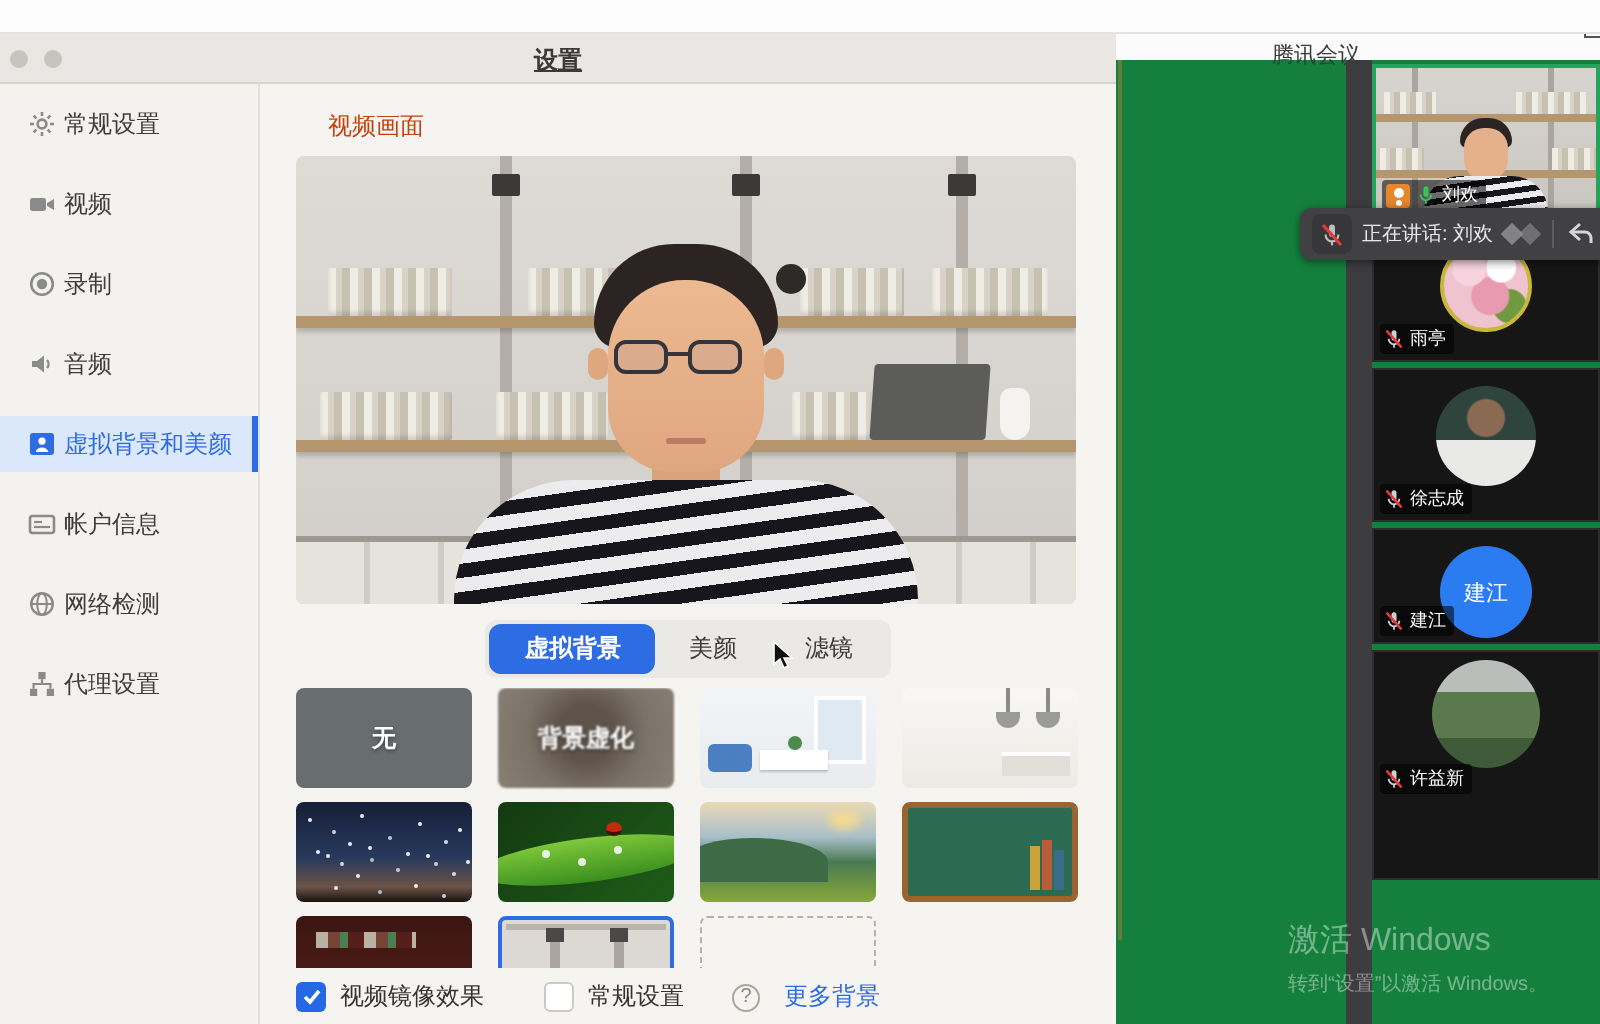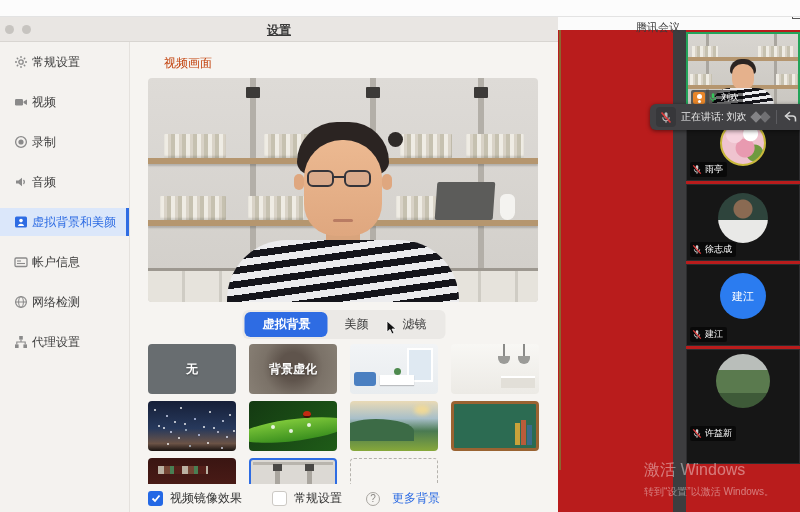--- a/index.html
+++ b/index.html
@@ -98,21 +98,21 @@
   
   .options { position:absolute; left:18px; top:448px; display:flex; align-items:center; font-size:12px; color:#333; }
   .cb { width:15px; height:15px; border-radius:3px; margin-right:7px; flex:none; }
   .cb.checked { background:#2468e5; display:flex; align-items:center; justify-content:center; }
   .cb.empty { background:#fff; border:1px solid #ccc9c4; }
   .help-circle { width:14px; height:14px; border-radius:50%; border:1px solid #a9a6a1; color:#8a8884; font-size:10px; display:flex; align-items:center; justify-content:center; margin:0 12px 0 24px; }
   .link { color:#2e6ce3; }
   .opt-gap { width:30px; }
 
   
-  .meeting { position:absolute; left:558px; top:30px; width:242px; height:482px; background:#b91c1c; }
+  .meeting { position:absolute; left:558px; top:30px; width:242px; height:482px; background:#15803d; }
   .yellow-line { position:absolute; left:1px; top:0; width:2px; height:440px; background:#7d7d35; opacity:.75; }
   .win-edge { position:absolute; left:115px; top:0; bottom:0; width:13px; background:#3d3d3f; }
   .tiles { position:absolute; left:128px; top:2px; width:114px; }
   .tile { position:relative; background:#161616; border:1px solid #2d2d2f; margin-bottom:3px; overflow:hidden; }
   .tile.speaking { border:2px solid #23a45a; }
   .namebar { position:absolute; left:3px; bottom:3px; display:flex; align-items:center; gap:3px; background:rgba(0,0,0,.55); padding:1px 4px 1px 2px; border-radius:2px; color:#fff; font-size:9px; white-space:nowrap; z-index:2; }
   .avatar-blue { position:absolute; left:50%; transform:translateX(-50%); border-radius:50%; background:#2b7cf0; color:#fff; display:flex; align-items:center; justify-content:center; font-size:11px; }
   .avatar-img { position:absolute; left:50%; transform:translateX(-50%); border-radius:50%; }
   .av-flowers { background:radial-gradient(circle at 30% 30%,#f6d3de 0 8px,transparent 9px),radial-gradient(circle at 68% 28%,#fff 0 7px,transparent 8px),radial-gradient(circle at 55% 62%,#e89ab0 0 9px,transparent 10px),radial-gradient(circle at 78% 74%,#6f9a3f 0 8px,transparent 9px),#efc3cf; border:2px solid #c8b83a; }
   .av-photo { background:radial-gradient(circle at 50% 32%,#8a6a52 0 9px,transparent 10px),linear-gradient(#2e443c 0 54%,#e9e9e7 54%); }
@@ -416,36 +416,36 @@
           <svg width="10" height="11" viewBox="0 0 12 12">
               <rect x="4.5" y="0.8" width="3" height="6.2" rx="1.5" fill="#cfcfcf"></rect>
               <path d="M2.8 5.8 a3.2 3.4 0 0 0 6.4 0" fill="none" stroke="#cfcfcf" stroke-width="1.1"></path>
               <line x1="6" y1="9.4" x2="6" y2="11.2" stroke="#cfcfcf" stroke-width="1.1"></line>
               <line x1="1.5" y1="1" x2="10.5" y2="11" stroke="#e03a3a" stroke-width="1.6"></line>
             </svg>
           <span>徐志成</span>
         </div>
       </div>
 
-      <div class="tile" style="height:82px">
+      <div class="tile" style="height:58px">
         <div class="avatar-blue" style="top:8px; width:46px; height:46px">建江</div>
         <div class="namebar">
           <svg width="10" height="11" viewBox="0 0 12 12">
               <rect x="4.5" y="0.8" width="3" height="6.2" rx="1.5" fill="#cfcfcf"></rect>
               <path d="M2.8 5.8 a3.2 3.4 0 0 0 6.4 0" fill="none" stroke="#cfcfcf" stroke-width="1.1"></path>
               <line x1="6" y1="9.4" x2="6" y2="11.2" stroke="#cfcfcf" stroke-width="1.1"></line>
               <line x1="1.5" y1="1" x2="10.5" y2="11" stroke="#e03a3a" stroke-width="1.6"></line>
             </svg>
           <span>建江</span>
         </div>
       </div>
 
       <div class="tile" style="height:115px">
         <div class="avatar-img av-land" style="top:4px; width:54px; height:54px"></div>
-        <div class="namebar" style="bottom:auto; top:76px">
+        <div class="namebar" style="bottom:auto; top:56px">
           <svg width="10" height="11" viewBox="0 0 12 12">
               <rect x="4.5" y="0.8" width="3" height="6.2" rx="1.5" fill="#cfcfcf"></rect>
               <path d="M2.8 5.8 a3.2 3.4 0 0 0 6.4 0" fill="none" stroke="#cfcfcf" stroke-width="1.1"></path>
               <line x1="6" y1="9.4" x2="6" y2="11.2" stroke="#cfcfcf" stroke-width="1.1"></line>
               <line x1="1.5" y1="1" x2="10.5" y2="11" stroke="#e03a3a" stroke-width="1.6"></line>
             </svg>
           <span>许益新</span>
         </div>
       </div>
     </div>

